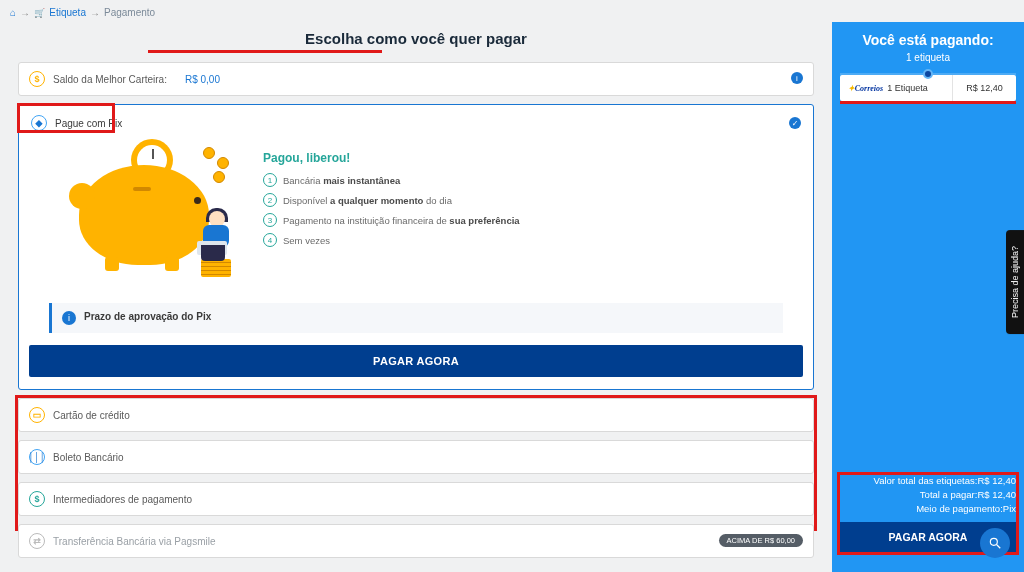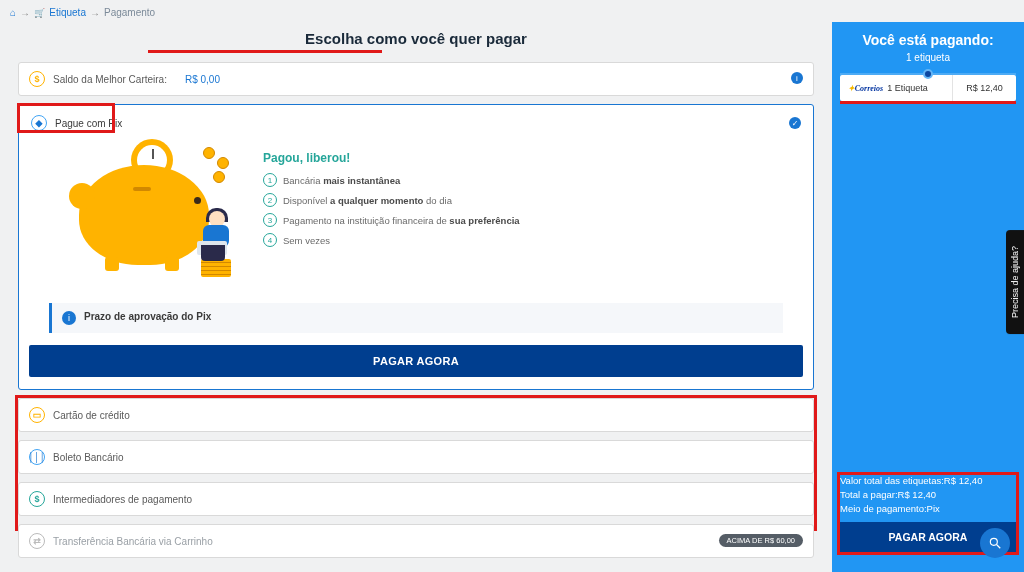--- a/index.html
+++ b/index.html
@@ -90,21 +90,21 @@
   .correios-logo .y{ color:#f5b800; font-weight:700;}
   .correios-logo .b{ color:#0033a0; font-weight:700;}
 
   .side-note{ font-size:8px; text-align:center; padding:6px 4px; }
   .side-note .link{ text-decoration:underline; color:#fff;}
   .side-red-line{ height:3px; background:#e01919; margin:0 8px;}
 
   .side-bottom{ position:absolute; left:8px; right:8px; bottom:20px; }
   .side-ring{ position:absolute; left:-3px; right:-3px; top:-3px; bottom:-3px; border:3px solid #e01919; pointer-events:none;}
   .totals{ font-size:9.5px;}
-  .totals .row{ display:flex; justify-content:flex-start; margin-bottom:3px;}
+  .totals .row{ display:flex; justify-content:flex-end; margin-bottom:3px;}
   .side-btn{ background:#003e8f; color:#fff; text-align:center; padding:9px 0; font-size:10.5px; font-weight:700; margin-top:8px; cursor:pointer;}
 
   
   .help-tab{ position:fixed; right:0; top:230px; background:#111; color:#fff; font-size:9px; padding:16px 4px; writing-mode:vertical-rl; transform:rotate(180deg); border-radius:0 4px 4px 0; cursor:pointer;}
 
   
   .fab{ position:fixed; right:14px; bottom:14px; width:30px; height:30px; border-radius:50%; background:#1976d2; display:flex; align-items:center; justify-content:center; cursor:pointer;}
   .fab svg{ width:14px; height:14px; stroke:#fff; fill:none; stroke-width:2;}
 </style>
 </head>
@@ -211,21 +211,21 @@
         <span>Boleto Bancário</span>
       </div>
 
       <div class="card card-sm">
         <span class="icon-sq" style="border-color:#26a69a;color:#26a69a;">$</span>
         <span>Intermediadores de pagamento</span>
       </div>
 
       <div class="card card-sm" style="color:#9aa0a6;">
         <span class="icon-sq" style="border-color:#bbb;color:#bbb;">⇄</span>
-        <span>Transferência Bancária via Carrinho</span>
+        <span>Transferência Bancária via Pagsmile</span>
         <span class="pill-badge">ACIMA DE R$ 60,00</span>
       </div>
     </div>
   </div>
 
   <div class="right">
     <div class="side-head">
       <h3>Você está pagando:</h3>
       <div class="side-sub">1 etiqueta</div>
     </div>

